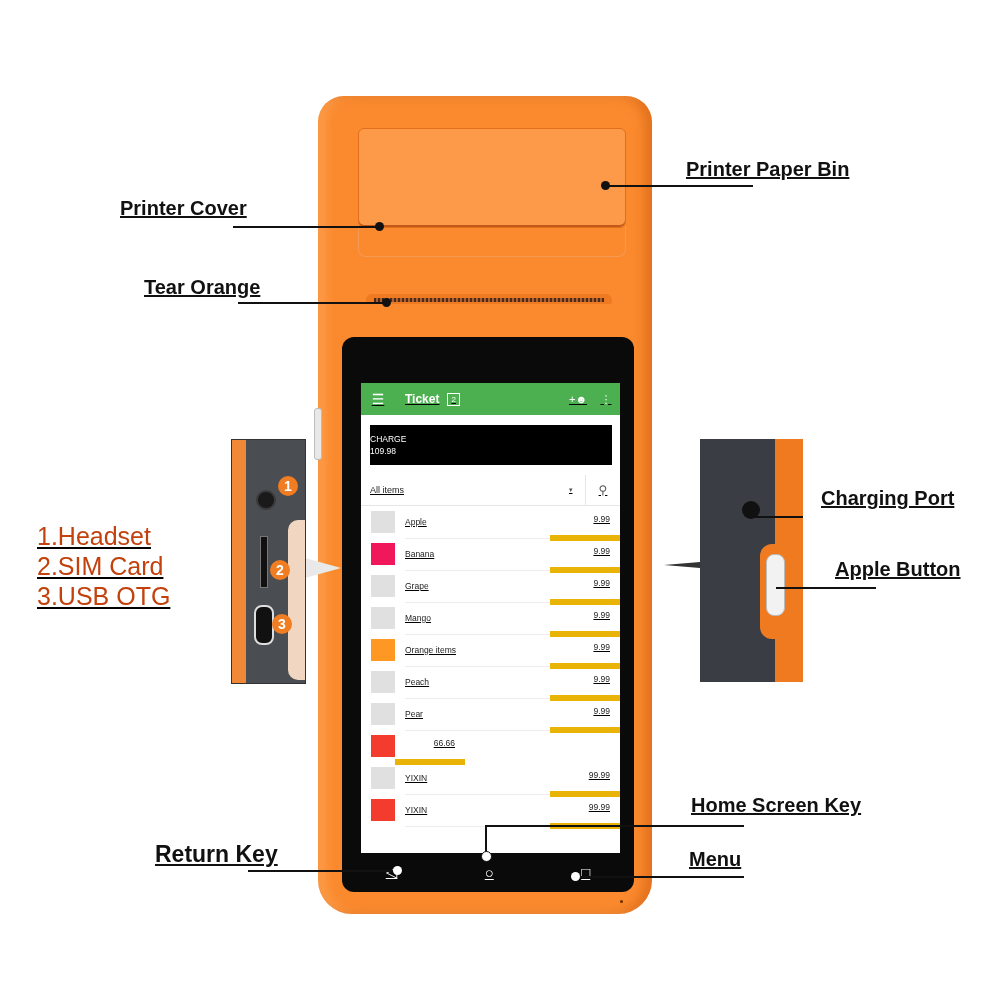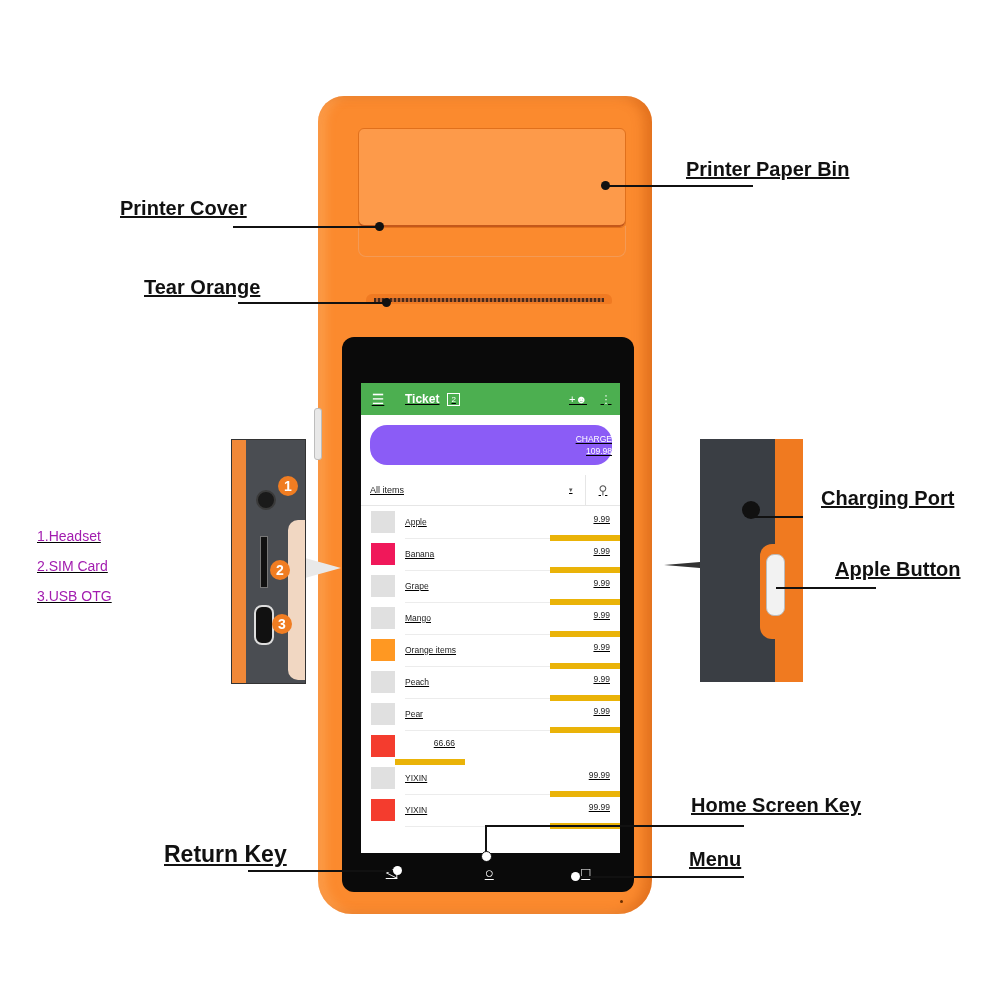--- a/index.html
+++ b/index.html
@@ -16,22 +16,22 @@
     background:repeating-linear-gradient(90deg,#4a2a18 0 2px,#b06030 2px 4px);}
   .side-key{left:314px;top:408px;width:6px;height:50px;background:#e8e8e8;border-radius:3px;border:1px solid #bdbdbd;}
   .screen-bezel{left:342px;top:337px;width:292px;height:555px;background:#0a0a0a;border-radius:12px;}
   .screen{left:361px;top:383px;width:259px;height:470px;background:#ffffff;overflow:hidden;}
   .appbar{height:32px;background:#4caf50;display:flex;align-items:center;color:#fff;}
   .appbar .menu{width:34px;text-align:center;font-size:14px;}
   .appbar .title{font-weight:bold;font-size:12px;margin-left:10px;}
   .appbar .badge{margin-left:8px;border:1px solid #fff;font-size:8px;padding:0 3px;line-height:11px;}
   .appbar .spacer{flex:1;}
   .appbar .act{width:28px;text-align:center;font-size:11px;}
-  .charge{margin:10px 8px 0 9px;height:40px;background:#8b5cf6;color:#fff;font-size:8.5px;text-align:right;
-    display:flex;flex-direction:column;justify-content:center;line-height:12px;border-radius:17px;}
+  .charge{margin:10px 8px 0 9px;height:40px;background:#000000;color:#fff;font-size:8.5px;text-align:left;
+    display:flex;flex-direction:column;justify-content:center;line-height:12px;}
   .filter{margin-top:10px;height:30px;display:flex;align-items:center;border-bottom:1px solid #e6e6e6;font-size:9px;color:#222;justify-content:space-between;}
   .filter .label{flex:1;padding-left:9px;}
   .filter .caret{width:16px;font-size:7px;color:#555;}
   .filter .search{width:34px;height:30px;border-left:1px solid #e6e6e6;display:flex;align-items:center;justify-content:center;font-size:12px;color:#555;}
   .row{height:32px;display:flex;align-items:center;font-size:8.5px;color:#222;}
   .row .sw{width:24px;height:22px;margin-left:10px;}
   .row .name{flex:1;margin-left:10px;height:32px;line-height:32px;border-bottom:1px solid #ececec;}
   .row .price{width:60px;text-align:right;padding-right:10px;height:32px;line-height:32px;border-bottom:6px solid #eab308;}
   .nav{left:342px;top:855px;width:292px;height:34px;display:flex;justify-content:space-around;align-items:center;color:#fff;}
   .nav span{font-size:15px;}
@@ -47,21 +47,21 @@
   .inset-right{left:700px;top:439px;width:103px;height:243px;background:#3a3e44;overflow:hidden;}
   .inset-right .orange{position:absolute;left:75px;top:0;width:28px;height:243px;background:#f07a20;}
   .inset-right .bump{position:absolute;left:60px;top:105px;width:28px;height:95px;background:#f07a20;border-radius:12px 0 0 12px;}
   .inset-right .btn{position:absolute;left:66px;top:115px;width:17px;height:60px;background:#f2f2f2;border-radius:8px;border:1px solid #bbb;}
   .inset-right .charge-port{position:absolute;left:42px;top:62px;width:18px;height:18px;border-radius:50%;background:#111;}
   .callout-tri{left:305px;top:558px;width:0;height:0;border-top:10px solid transparent;border-bottom:10px solid transparent;border-left:36px solid #e9e9e9;}
   .callout-tri2{left:664px;top:562px;width:0;height:0;border-top:3px solid transparent;border-bottom:3px solid transparent;border-right:36px solid #333;}
   
   .lbl{font-weight:bold;font-size:20px;color:#111;white-space:nowrap;}
   .lbl-lg{font-size:23px;}
-  .list-lbl{font-size:14px;color:#a21caf;line-height:30px;}
+  .list-lbl{font-size:25px;color:#c2410c;line-height:30px;}
   .line{background:#111;height:2px;}
   .vline{background:#111;width:2px;}
   .dot{width:9px;height:9px;border-radius:50%;background:#111;}
   .dot-w{width:9px;height:9px;border-radius:50%;background:#fff;}
 </style>
 </head>
 <body>
 
 <div class="abs device"></div>
 <div class="abs printer-cover"></div>
@@ -191,19 +191,19 @@
 <div class="abs line" style="left:803px;top:516px;width:0"></div>
 
 <div class="abs lbl" style="left:835px;top:558px">Apple Button</div>
 <div class="abs line" style="left:776px;top:587px;width:100px"></div>
 
 <div class="abs lbl" style="left:691px;top:794px">Home Screen Key</div>
 <div class="abs line" style="left:486px;top:825px;width:258px"></div>
 <div class="abs vline" style="left:485px;top:825px;height:30px"></div>
 <div class="abs dot-w" style="left:481px;top:851px;background:#fff;border:1px solid #111"></div>
 
-<div class="abs lbl lbl-lg" style="left:164px;top:841px">Return Key</div>
+<div class="abs lbl lbl-lg" style="left:155px;top:841px">Return Key</div>
 <div class="abs line" style="left:248px;top:870px;width:150px"></div>
 <div class="abs dot-w" style="left:393px;top:866px"></div>
 
 <div class="abs lbl" style="left:689px;top:848px">Menu</div>
 <div class="abs line" style="left:576px;top:876px;width:168px"></div>
 <div class="abs dot-w" style="left:571px;top:872px"></div>
 
 </body></html>

